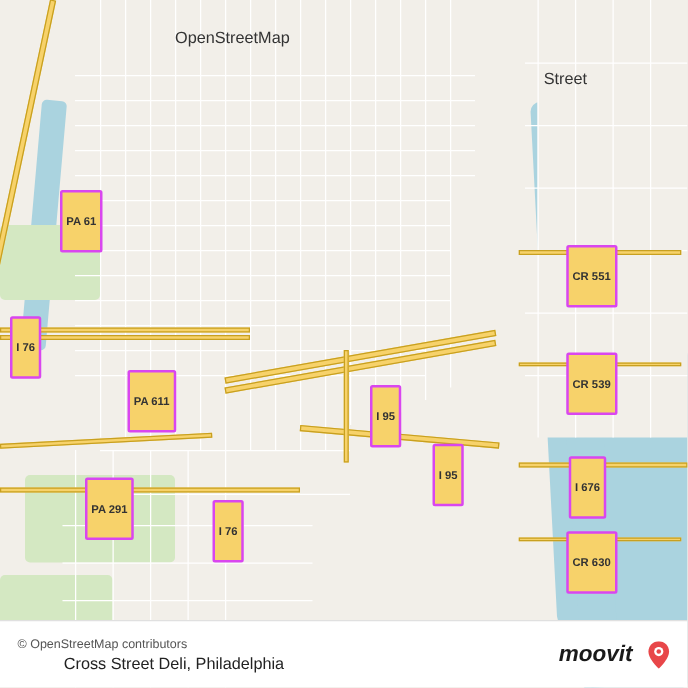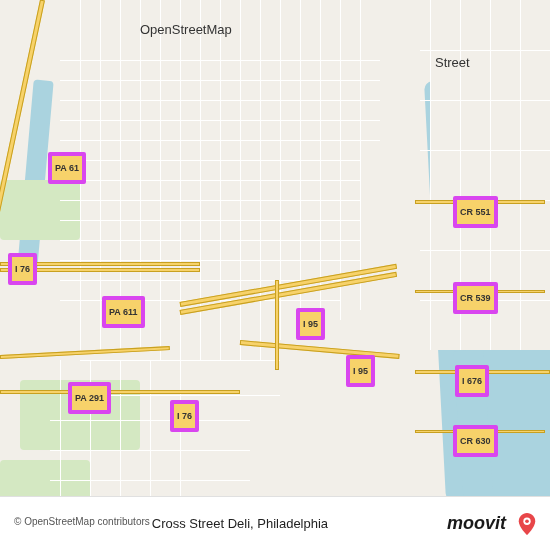--- a/index.html
+++ b/index.html
@@ -127,20 +127,21 @@
       display: flex;
       align-items: center;
       padding: 0 14px;
       border-top: 1px solid #e0e0e0;
     }
 
     .bottom-location {
       font-size: 13px;
       color: #222;
       font-weight: 500;
+      margin-left: 37px;
     }
 
     .moovit-logo {
       display: flex;
       align-items: center;
       gap: 12px;
     }
 
     .moovit-text {
       font-size: 18px;
@@ -154,23 +155,23 @@
       height: 22px;
     }
 
     
     .road-label {
       position: absolute;
       font-size: 9px;
       font-weight: bold;
       color: #333;
       background: #f7d26a;
-      border: 4px solid #d946ef;
+      border: 2px solid #d946ef;
       border-radius: 2px;
-      padding: 7px 3px;
+      padding: 18px 3px;
     }
 
     .city-label {
       position: absolute;
       font-size: 13px;
       font-weight: 500;
       color: #333;
     }
 
     
@@ -292,21 +293,21 @@
   <div class="road-label" style="top:400px;left:170px;">I 76</div>
   <div class="road-label" style="top:308px;left:296px;">I 95</div>
   <div class="road-label" style="top:355px;left:346px;">I 95</div>
   <div class="road-label" style="top:196px;left:453px;">CR 551</div>
   <div class="road-label" style="top:282px;left:453px;">CR 539</div>
   <div class="road-label" style="top:425px;left:453px;">CR 630</div>
   <div class="road-label" style="top:365px;left:455px;">I 676</div>
 
 
   <div class="bottom-bar">
-    <div style="display:flex;flex-direction:row;flex:1;gap:2px;">
+    <div style="display:flex;flex-direction:column;flex:1;gap:2px;">
       <span class="osm-attr">© OpenStreetMap contributors</span>
       <span class="bottom-location">Cross Street Deli, Philadelphia</span>
     </div>
 
     <div class="moovit-logo">
       <span class="moovit-text">moovit</span>
 
       <svg class="moovit-pin" viewBox="0 0 18 24" fill="none" xmlns="http://www.w3.org/2000/svg">
         <path d="M9 0C4.03 0 0 4.03 0 9C0 15.75 9 24 9 24C9 24 18 15.75 18 9C18 4.03 13.97 0 9 0Z" fill="#e84649"></path>
         <circle cx="9" cy="9" r="4" fill="white"></circle>

